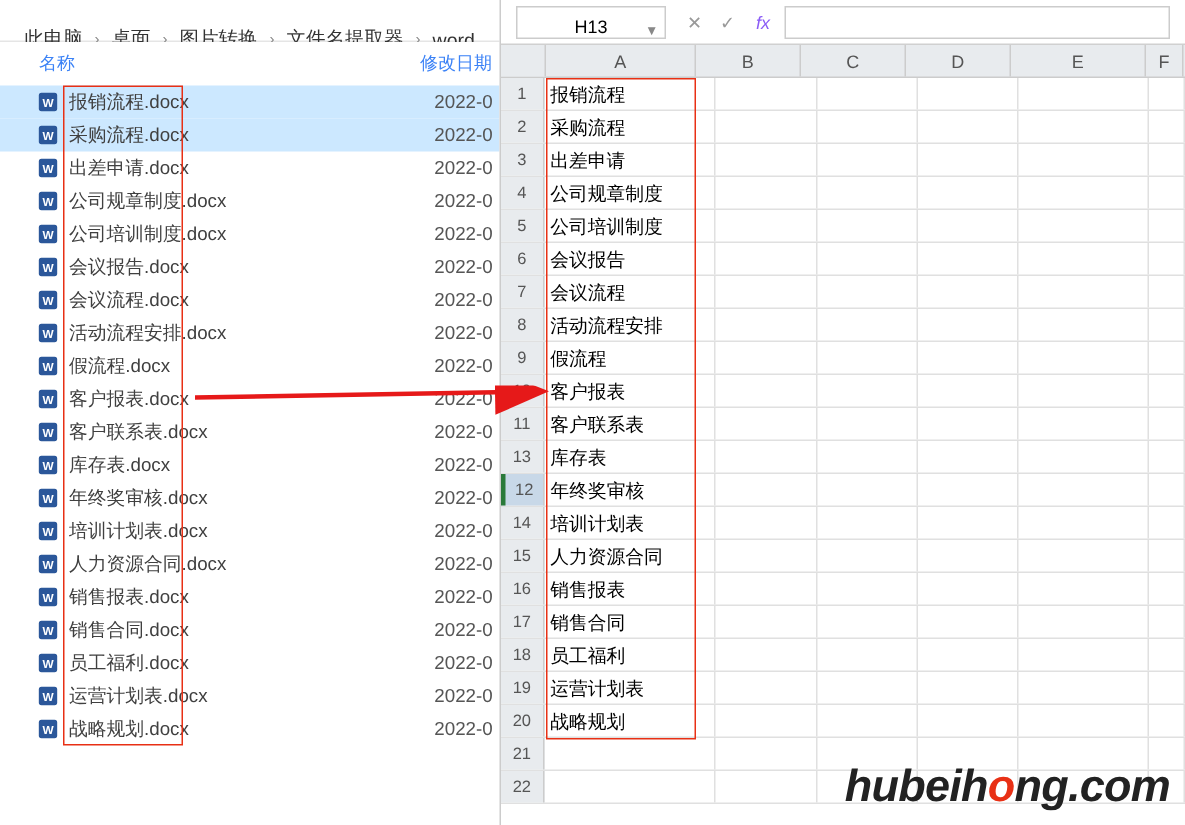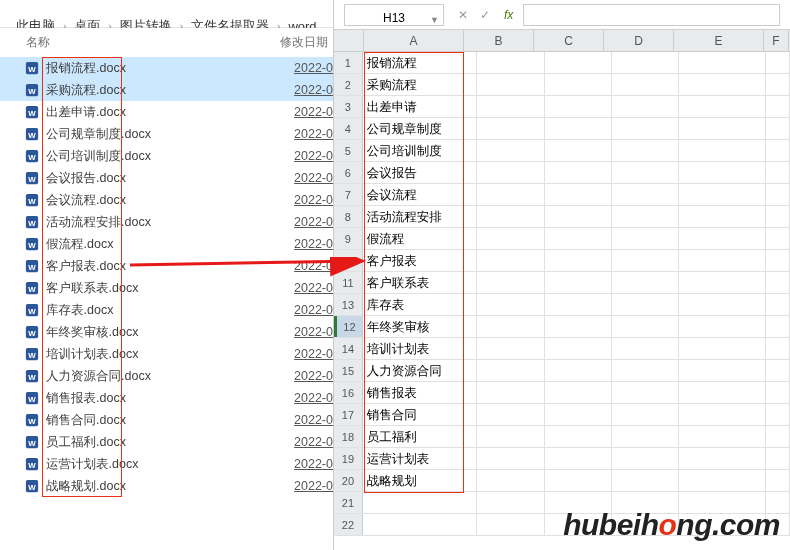--- a/index.html
+++ b/index.html
@@ -5,40 +5,40 @@
 * { margin: 0; padding: 0; box-sizing: border-box; font-family: "Microsoft YaHei", sans-serif; }
 body { width: 790px; height: 550px; background: #fff; position: relative; overflow: hidden; }
 
 
 .breadcrumb { height: 28px; display: flex; align-items: center; padding: 0 12px; font-size: 13px; color: #333; border-bottom: 1px solid #e5e5e5; }
 .breadcrumb span { padding: 0 4px; margin-top: 25px; }
 .bc-sep { color: #888; font-size: 10px; padding: 0 2px; }
 
 
 .explorer { position: absolute; left: 0; top: 28px; width: 333px; height: 522px; background: #fff; }
-.explorer-header { display: flex; padding: 6px 0; font-size: 12px; color: #737373; justify-content: flex-end; }
+.explorer-header { display: flex; padding: 6px 0; font-size: 12px; color: #3b82f6; justify-content: flex-end; }
 .col-name { width: 280px; padding-left: 26px; }
 .col-date { flex: 1; }
 .file-list { position: relative; }
 .file-row { display: flex; align-items: center; height: 22px; font-size: 12.5px; }
 .file-row.sel1, .file-row.sel2 { background: #cce8ff; }
 .file-icon { width: 16px; height: 16px; margin: 0 6px 0 24px; display: flex; align-items: center; justify-content: center; }
 .file-icon svg { width: 14px; height: 14px; }
 .file-name { flex: 1; color: #404040; }
-.file-date { width: 48px; color: #555; text-align: right; overflow: hidden; white-space: nowrap; text-decoration: underline; }
+.file-date { width: 48px; color: #555; text-align: center; overflow: hidden; white-space: nowrap; }
 .red-box-left { position: absolute; border: 1.5px solid #e83015; left: 42px; top: 0; width: 80px; height: 440px; pointer-events: none; }
 
 
 .spreadsheet { position: absolute; left: 333px; top: 0; width: 457px; height: 550px; background: #fff; border-left: 1px solid #ccc; }
 .ss-topbar { height: 30px; display: flex; align-items: center; padding: 4px 10px; gap: 10px; border-bottom: 1px solid #d0d0d0; }
 .namebox { width: 100px; height: 22px; border: 1px solid #ccc; font-size: 12px; text-align: center; display: flex; align-items: flex-end; justify-content: center; background: #fff; position: relative; }
 .namebox-drop { position: absolute; right: 4px; color: #888; font-size: 9px; }
 .fx-btns { display: flex; gap: 4px; color: #999; font-size: 12px; }
 .fx-btn { width: 18px; text-align: center; }
-.fx-label { font-style: italic; color: #4d7c0f; font-size: 12px; }
+.fx-label { font-style: italic; color: #8b5cf6; font-size: 12px; }
 .formula-bar { flex: 1; height: 22px; border: 1px solid #ccc; background: #fff; }
 
 .grid { position: relative; }
 .grid-header { display: flex; height: 22px; background: #e8ebee; border-bottom: 1px solid #ccc; }
 .corner { width: 30px; border-right: 1px solid #ccc; background: #e8ebee; }
 .col-head { border-right: 1px solid #ccc; text-align: center; font-size: 12px; color: #555; line-height: 22px; }
 .col-A { width: 100px; }
 .col-B, .col-C, .col-D { width: 70px; }
 .col-E { width: 90px; }
 .col-F { width: 25px; }

